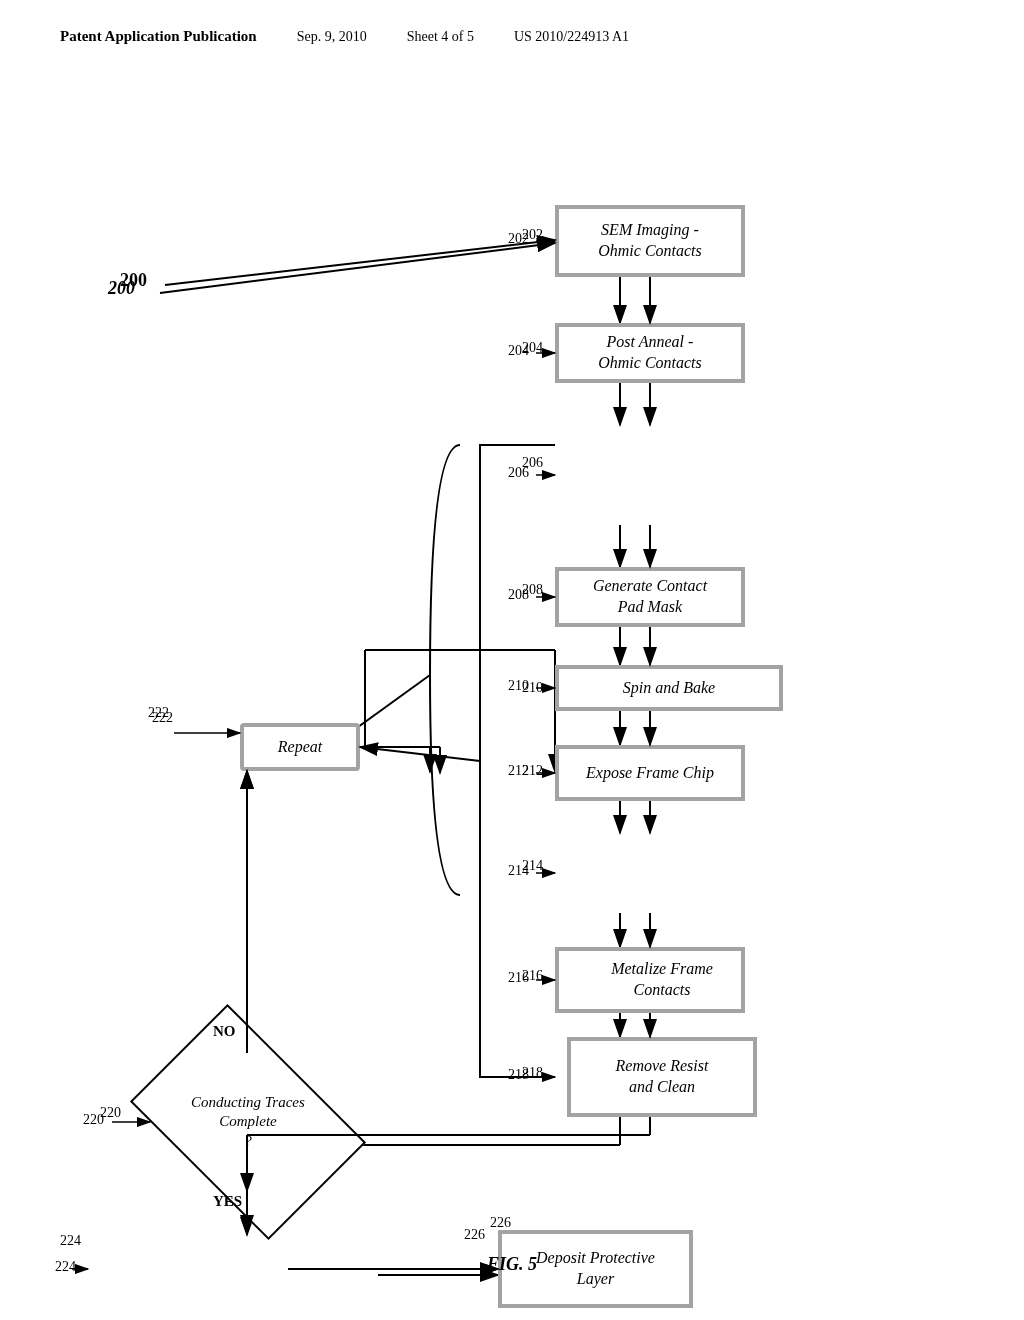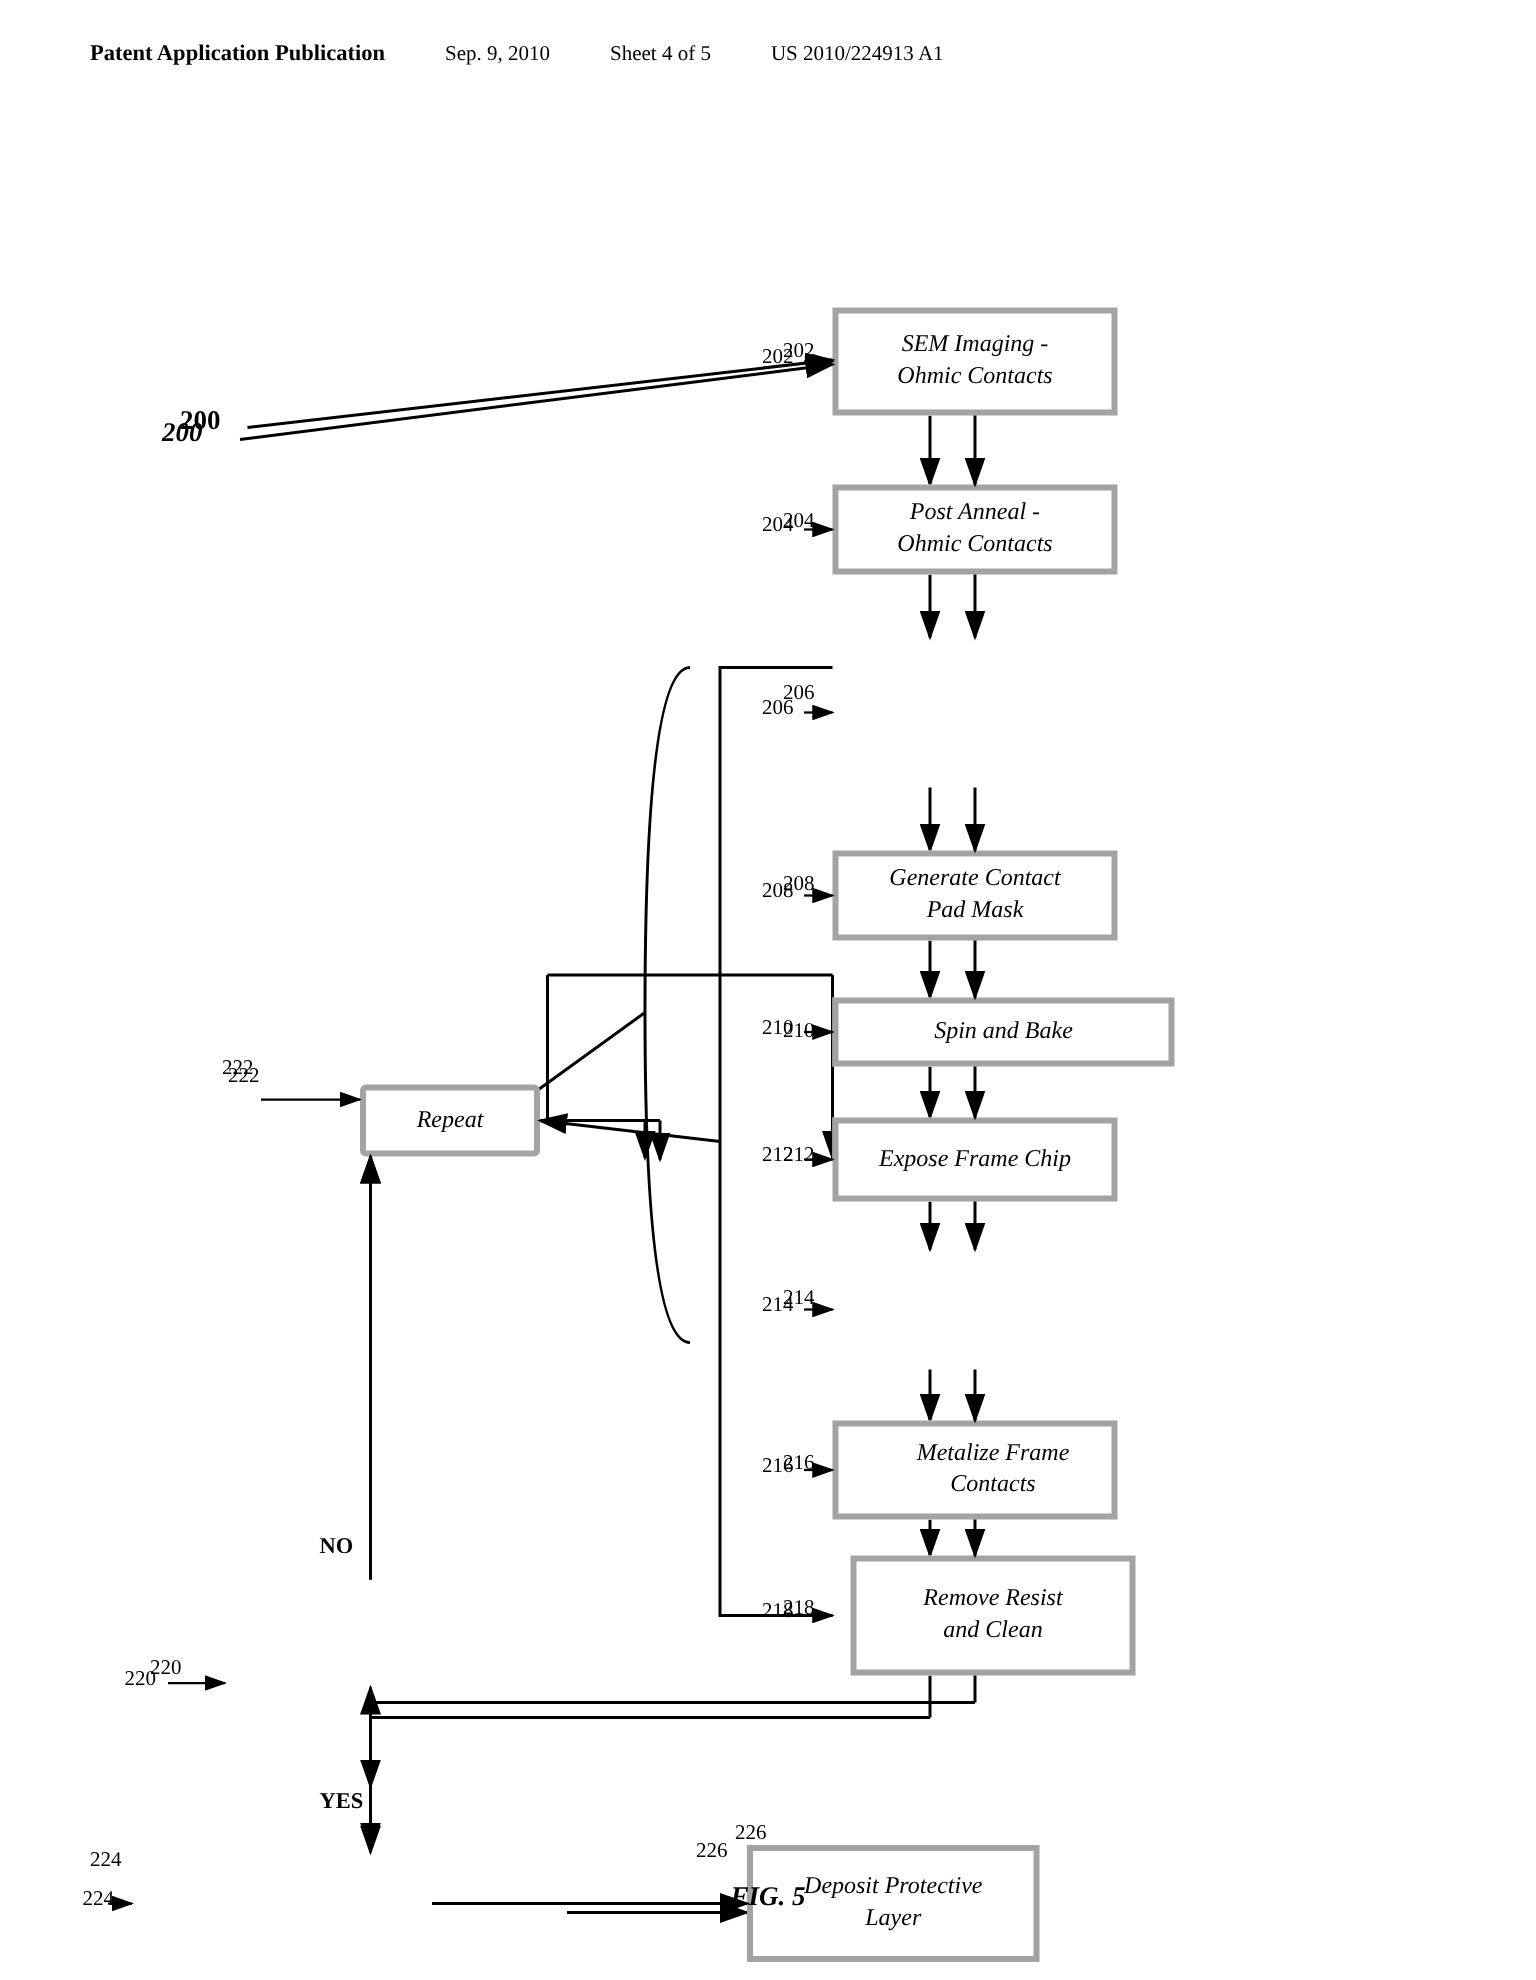--- a/index.html
+++ b/index.html
@@ -192,20 +192,26 @@
   <div class="flow-box" style="left:555px; top:962px; width:190px; height:80px;margin-left:12px;">
     <span><em>Remove Resist<br>and Clean</em></span>
   </div>
   <span class="flow-label" style="left:522px; top:990px;">218</span>
 
   <div class="flow-box" style="left:240px; top:648px; width:120px; height:48px; border-radius:4px;">
     <span><em>Repeat</em></span>
   </div>
   <span class="flow-label" style="left:152px; top:635px;">222</span>
 
+  <div class="flow-diamond" style="left:150px; top:978px; width:196px; height:138px;">
+    <div class="diamond-inner"></div>
+    <div class="diamond-text">
+      <em>Conducting Traces<br>Complete<br>?</em>
+    </div>
+  </div>
   <span class="flow-label" style="left:100px; top:1030px;">220</span>
 
   <span class="flow-label" style="left:213px; top:948px; font-weight:bold; font-style:normal; font-size:15px;">NO</span>
 
   <span class="flow-label" style="left:213px; top:1118px; font-weight:bold; font-style:normal; font-size:15px;">YES</span>
 
   <svg style="position:absolute;left:0;top:0;width:100%;height:100%;pointer-events:none;">
 
     <line x1="247" y1="978" x2="247" y2="696" stroke="#000" stroke-width="2" marker-end="url(#arrowhead)"></line>
 

